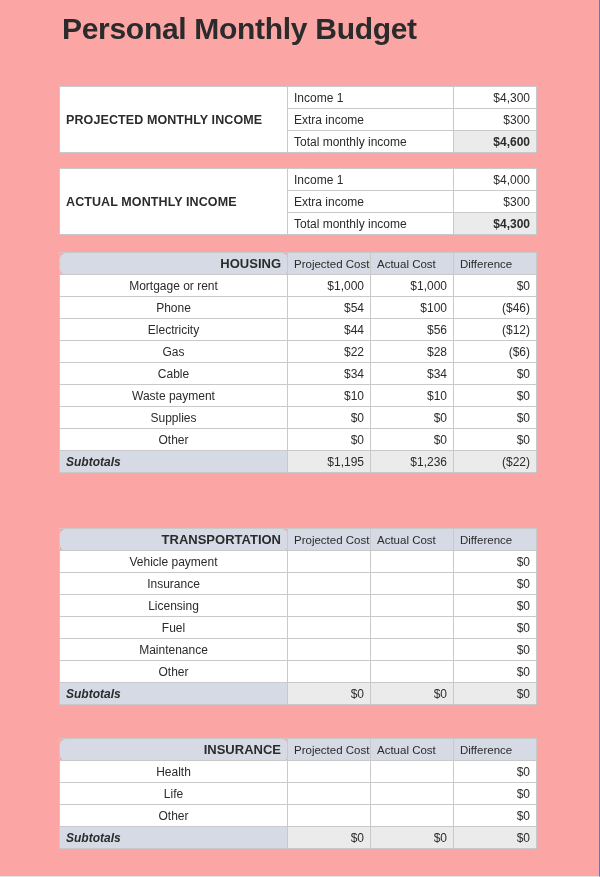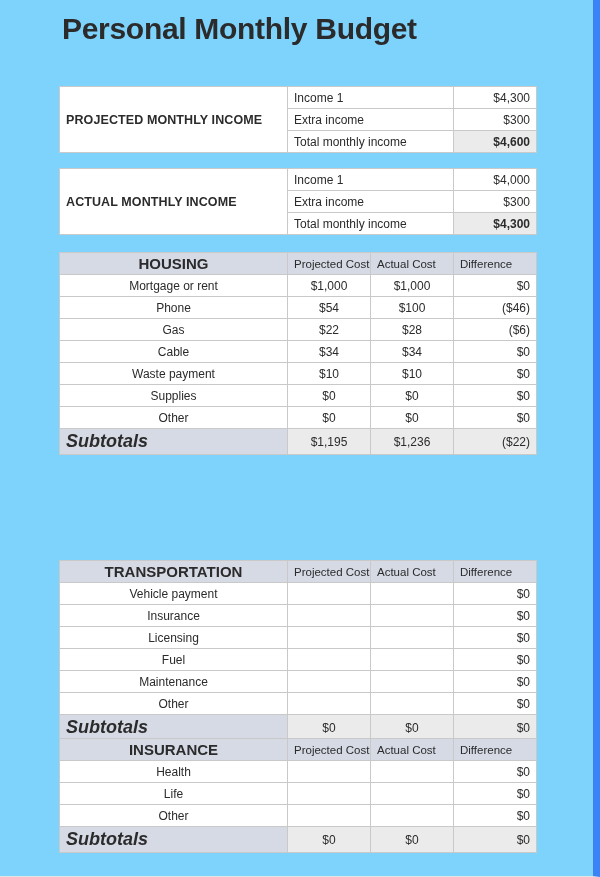--- a/index.html
+++ b/index.html
@@ -12,23 +12,23 @@
     height: 877px;
     font-family: "Liberation Sans", sans-serif;
     color: #2b2b2b;
     position: relative;
     overflow: hidden;
   }
   .page {
     position: relative;
     width: 600px;
     height: 877px;
-    background: #7dd3fc;
+    background: #fca5a5;
     box-sizing: border-box;
-    border-right: 7px solid #3b82f6;
+    border-right: 1px solid #3b82f6;
     border-bottom: 1px solid #e3e3e3;
   }
   .doc-title {
     position: absolute;
     left: 62px;
     top: 12px;
     font-size: 30px;
     font-weight: bold;
     letter-spacing: -0.3px;
     color: #2b2b2b;
@@ -78,39 +78,39 @@
     text-align: right;
     font-weight: bold;
     background: #ebebeb !important;
   }
 
   
   .sec-head td {
     background: #d6dae5;
     font-weight: bold;
   }
-  .sec-head .hd-label { text-align: center; font-size: 15px; }
+  .sec-head .hd-label { text-align: right; font-size: 13px; border-radius: 6px; }
   .sec-head .hd-col {
     text-align: left;
     font-weight: normal;
     font-size: 11.5px;
   }
   .row-label { text-align: center; }
-  .num { text-align: center; }
+  .num { text-align: right; }
   .diff {
     text-align: right;
     background: #ebebeb;
   }
   .neg { color: #ee1111; }
   .subtotal .st-label {
     background: #d6dae5;
     font-weight: bold;
     font-style: italic;
     text-align: left;
-    font-size: 18px;
+    font-size: 12px;
   }
   .subtotal .num,
   .subtotal .diff {
     background: #ebebeb;
   }
 </style>
 </head>
 <body>
 
 <div class="page">
@@ -185,20 +185,26 @@
             <td class="num">$1,000</td>
             <td class="diff">$0</td>
           </tr>
           <tr>
             <td class="row-label">Phone</td>
             <td class="num">$54</td>
             <td class="num">$100</td>
             <td class="diff neg">($46)</td>
           </tr>
           <tr>
+            <td class="row-label">Electricity</td>
+            <td class="num">$44</td>
+            <td class="num">$56</td>
+            <td class="diff neg">($12)</td>
+          </tr>
+          <tr>
             <td class="row-label">Gas</td>
             <td class="num">$22</td>
             <td class="num">$28</td>
             <td class="diff neg">($6)</td>
           </tr>
           <tr>
             <td class="row-label">Cable</td>
             <td class="num">$34</td>
             <td class="num">$34</td>
             <td class="diff">$0</td>
@@ -222,21 +228,21 @@
             <td class="diff">$0</td>
           </tr>
           <tr class="subtotal">
             <td class="st-label">Subtotals</td>
             <td class="num">$1,195</td>
             <td class="num">$1,236</td>
             <td class="diff neg">($22)</td>
           </tr>
         </tbody>
       </table>
-      <table class="sheet" style="top: 528px; margin-top: 32px;">
+      <table class="sheet" style="top: 528px;">
         <colgroup>
           <col class="c-label">
           <col class="c-proj">
           <col class="c-act">
           <col class="c-diff">
         </colgroup>
         <tbody>
           <tr class="sec-head">
             <td class="hd-label">TRANSPORTATION</td>
             <td class="hd-col">Projected Cost</td>

